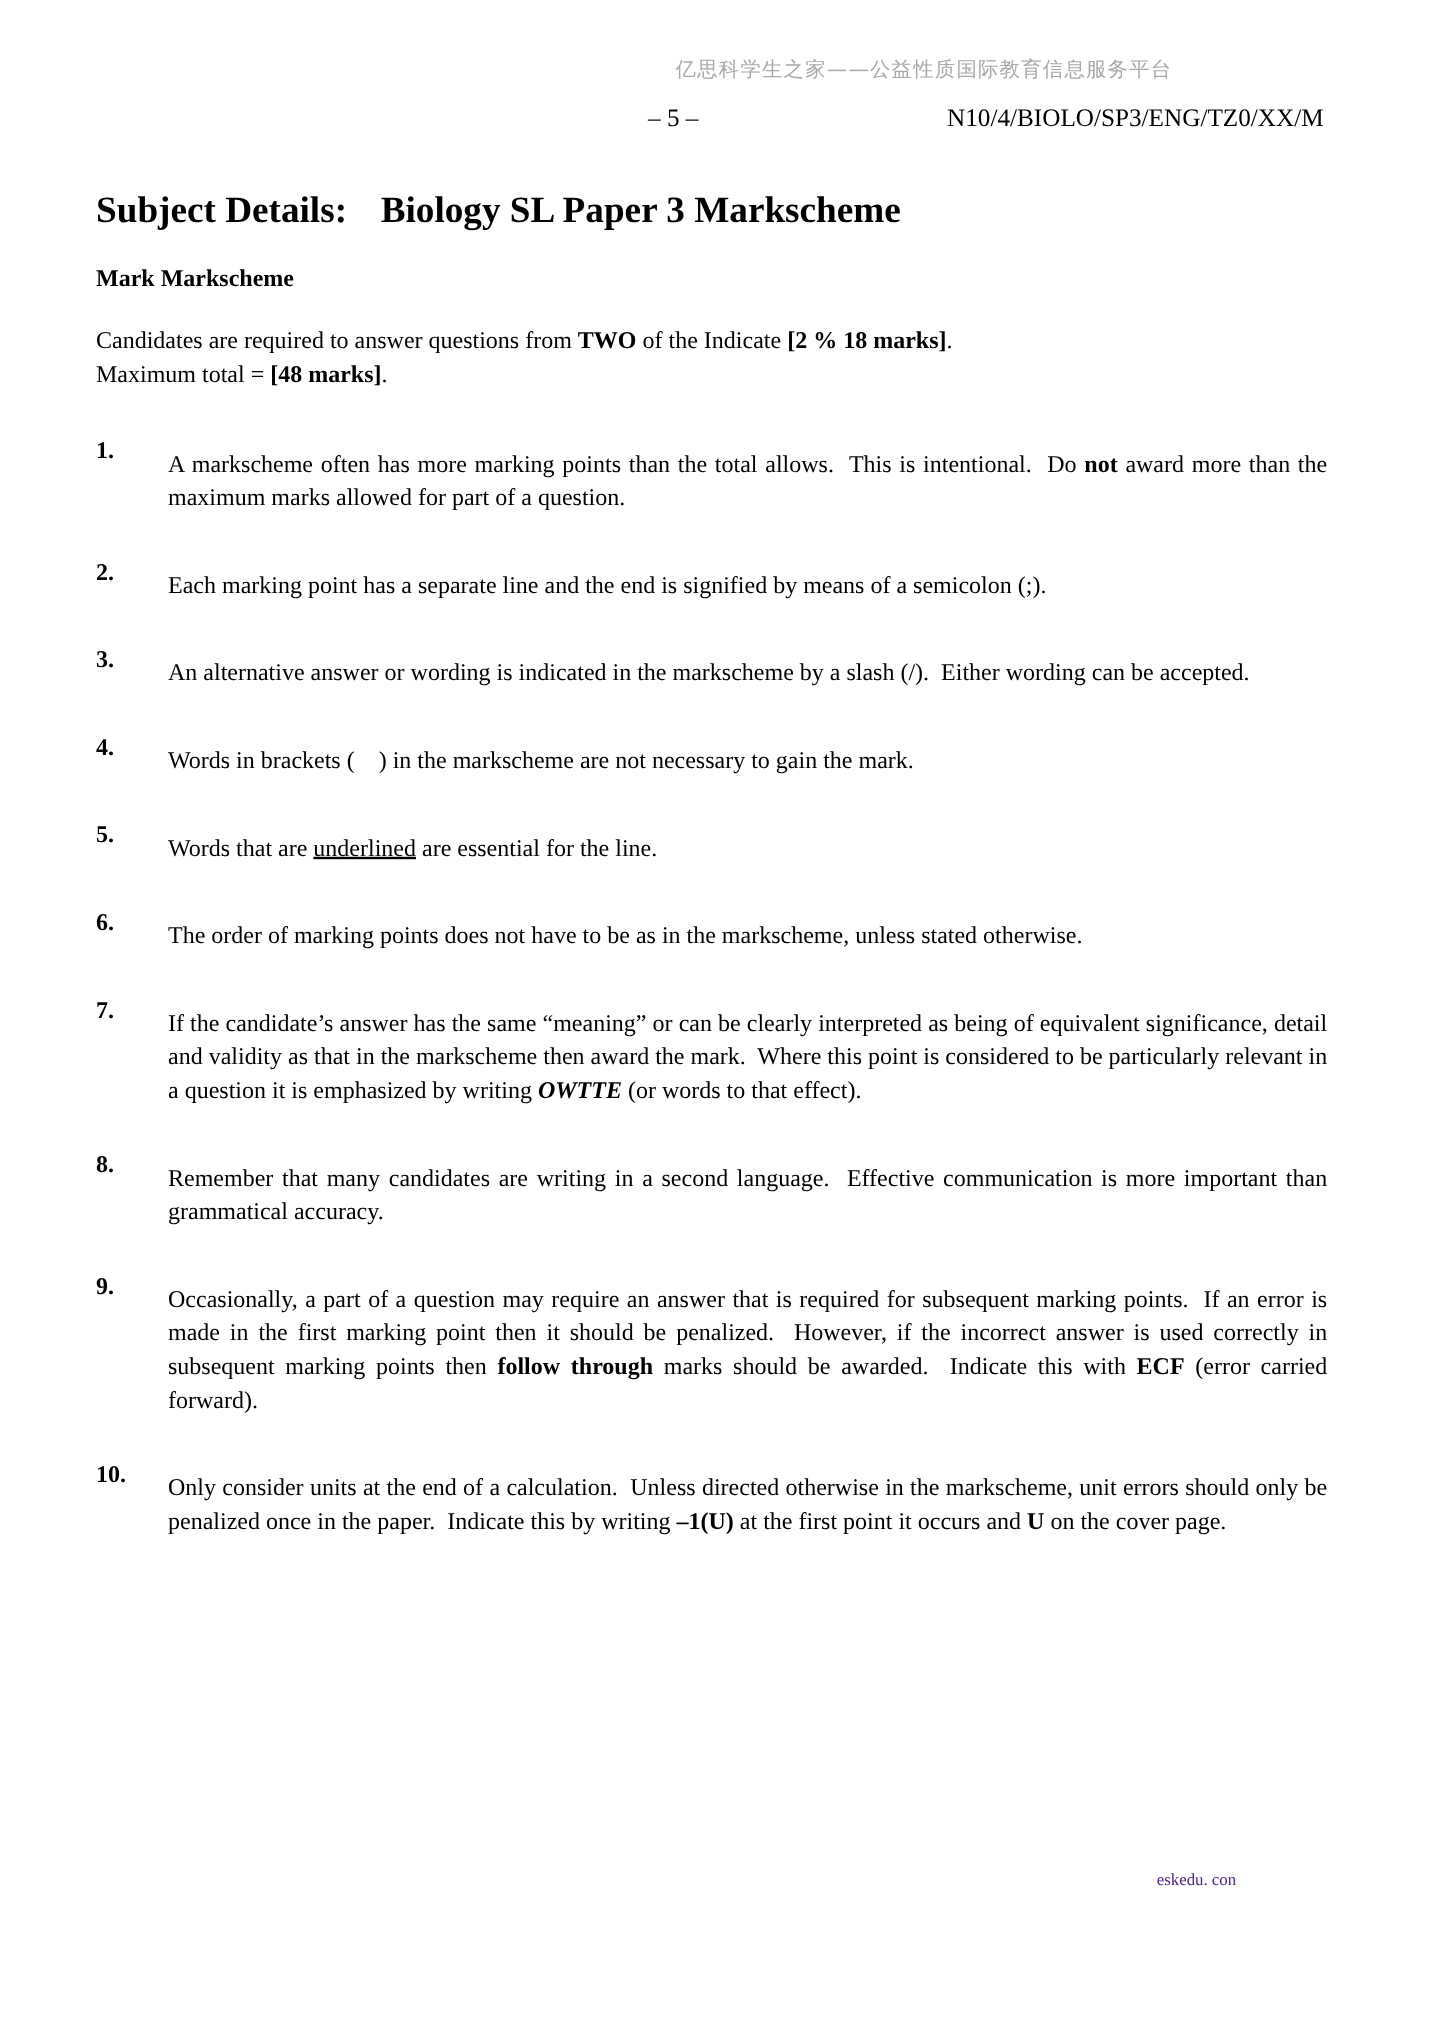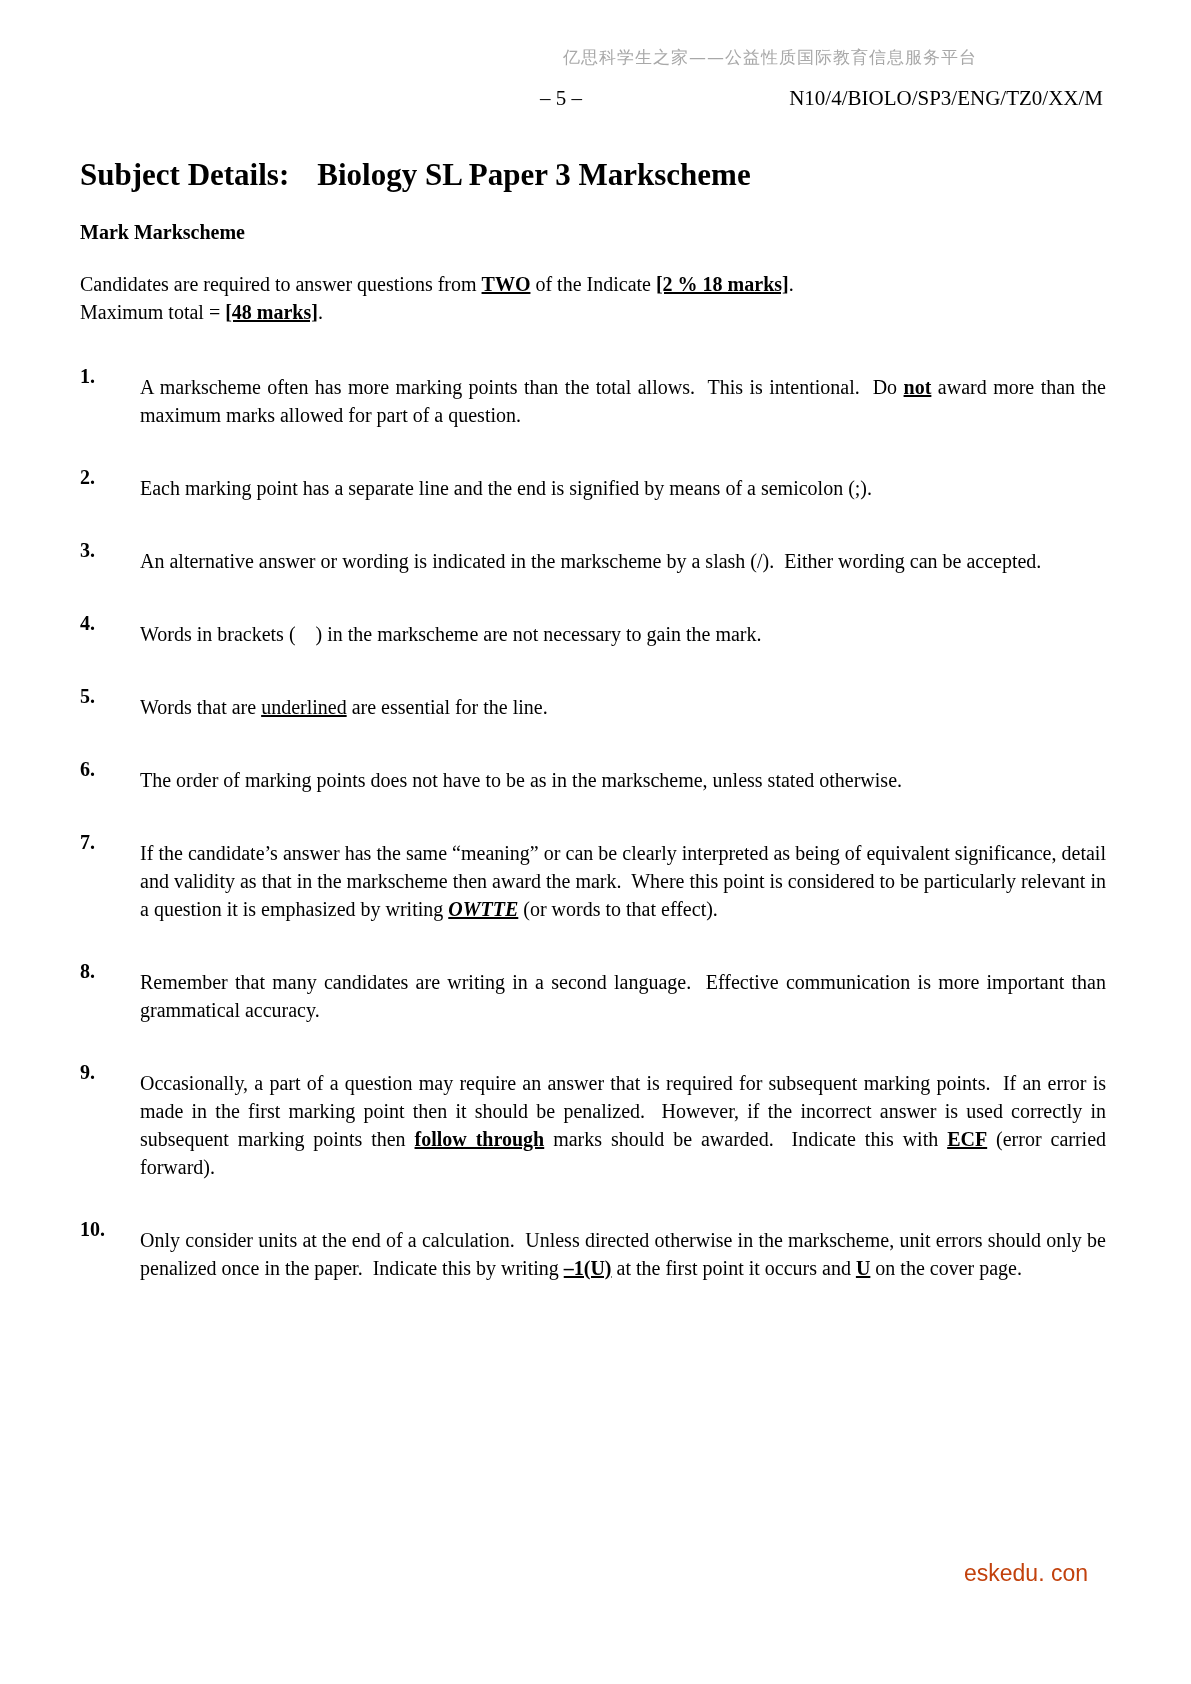--- a/index.html
+++ b/index.html
@@ -86,30 +86,30 @@
     flex: 0 0 60px;
     width: 60px;
     font-weight: bold;
   }
   .rule-text {
     flex: 1;
     text-align: justify;
     white-space: pre-wrap;
     margin-top: 11px;
   }
-  .b { font-weight: bold; text-decoration: underline; }
+  .b { font-weight: bold; }
   .i { font-style: italic; }
   .u { text-decoration: underline; }
   .watermark-bottom {
     position: absolute;
     top: 1560px;
     left: 964px;
-    font-size: 23px;
-    color: #c2410c;
-    font-family: Liberation Sans, sans-serif;
+    font-size: 14px;
+    color: #4c1d95;
+    font-family: Liberation Serif, serif;
   }
 </style>
 </head>
 <body>
 
 <div class="page">
 
   <div class="watermark-top">亿思科学生之家——公益性质国际教育信息服务平台</div>
 
   <div class="header-line">

